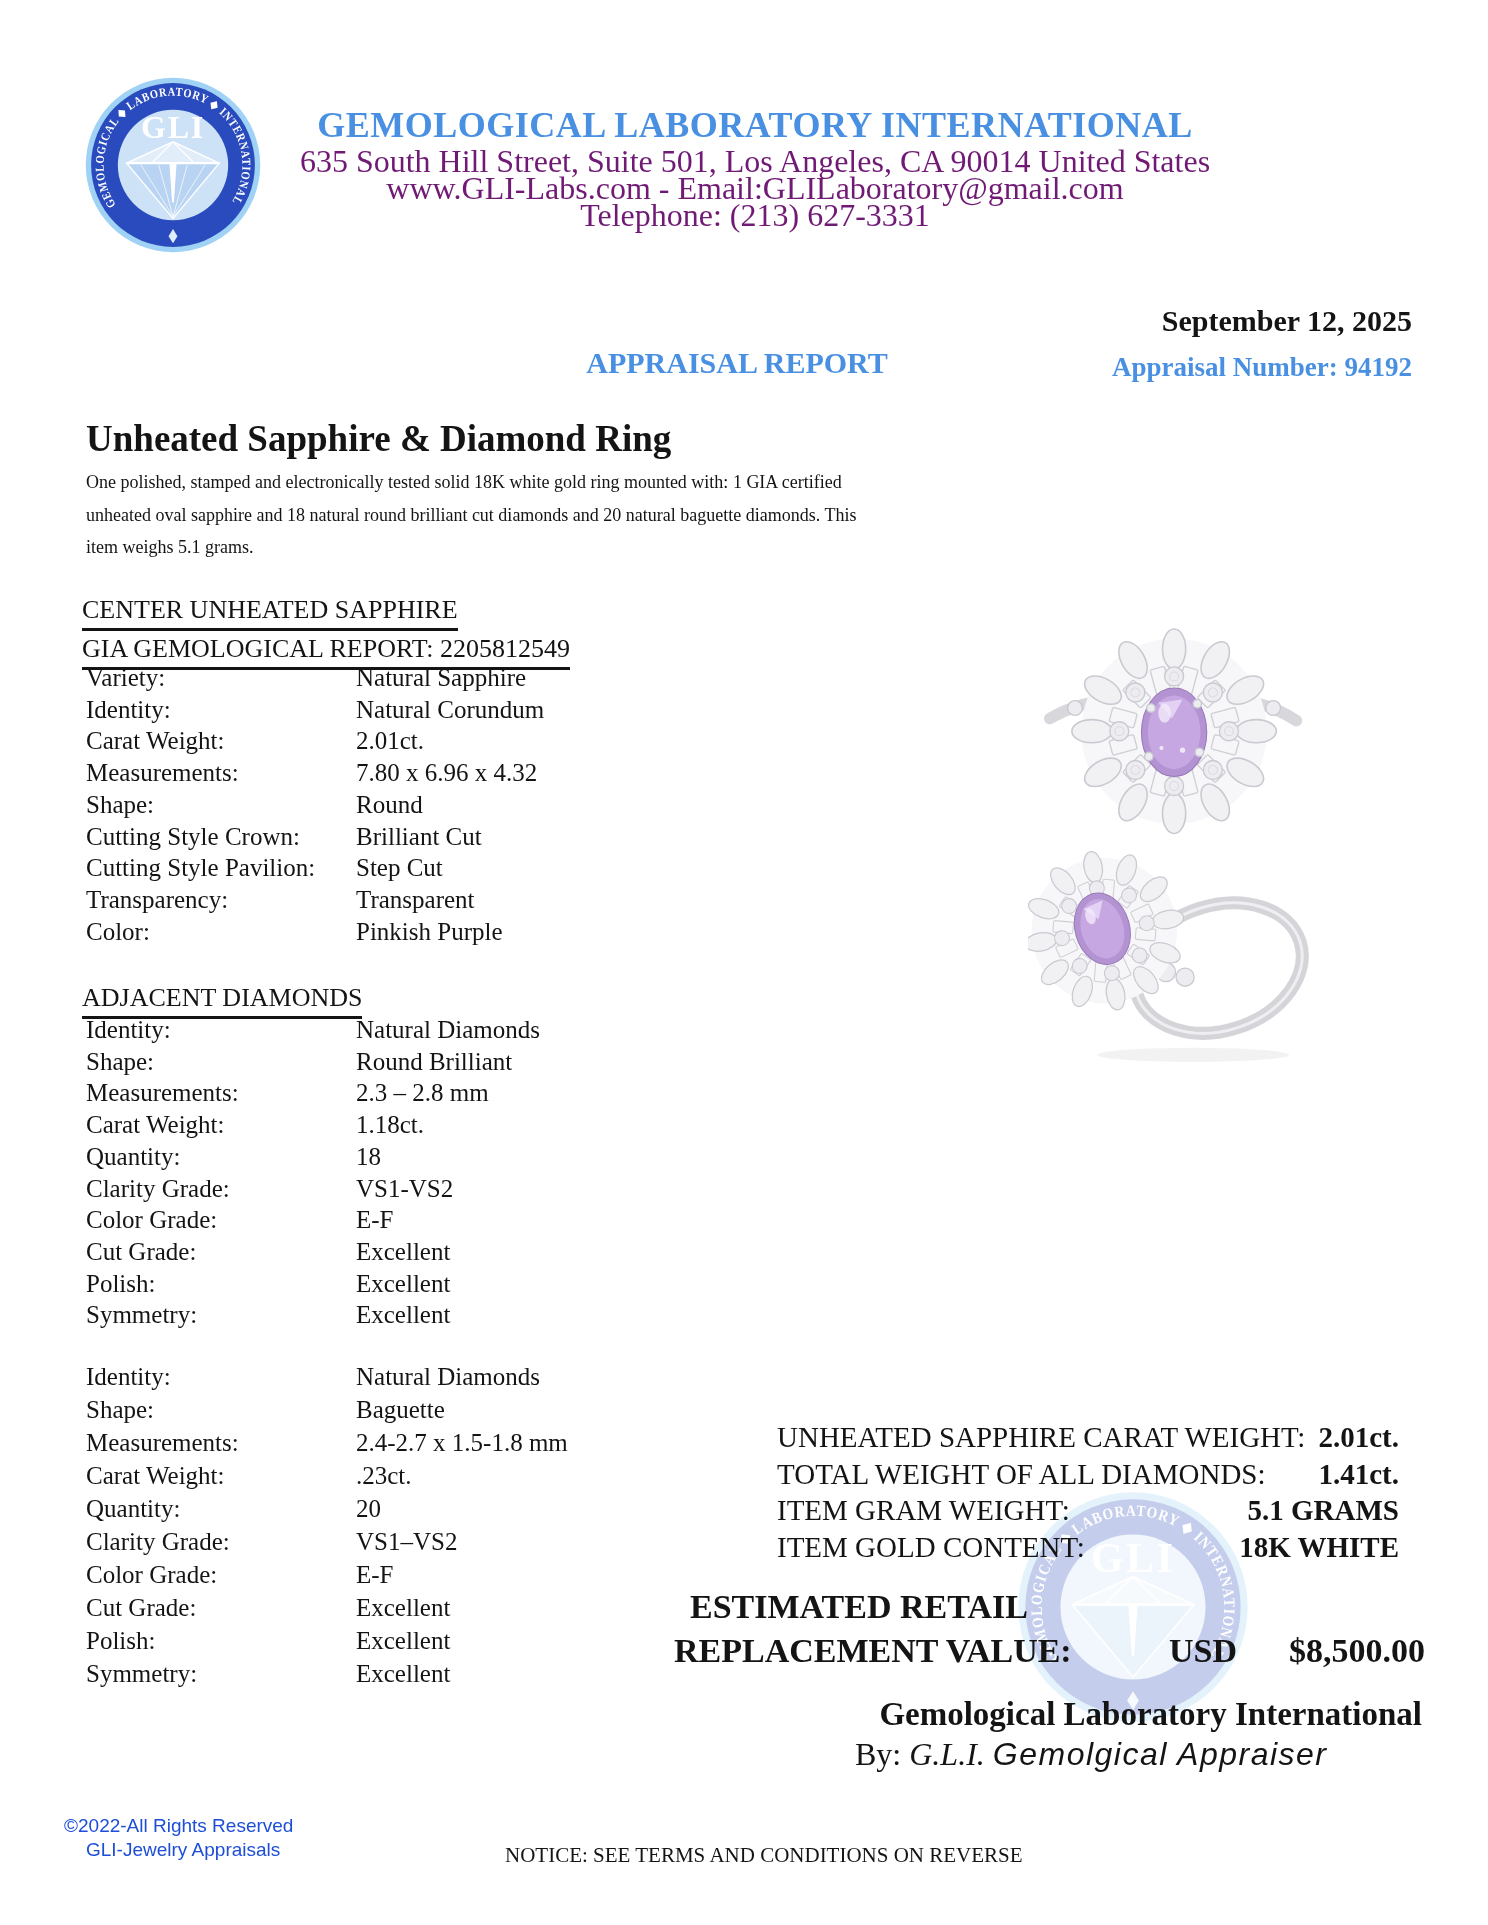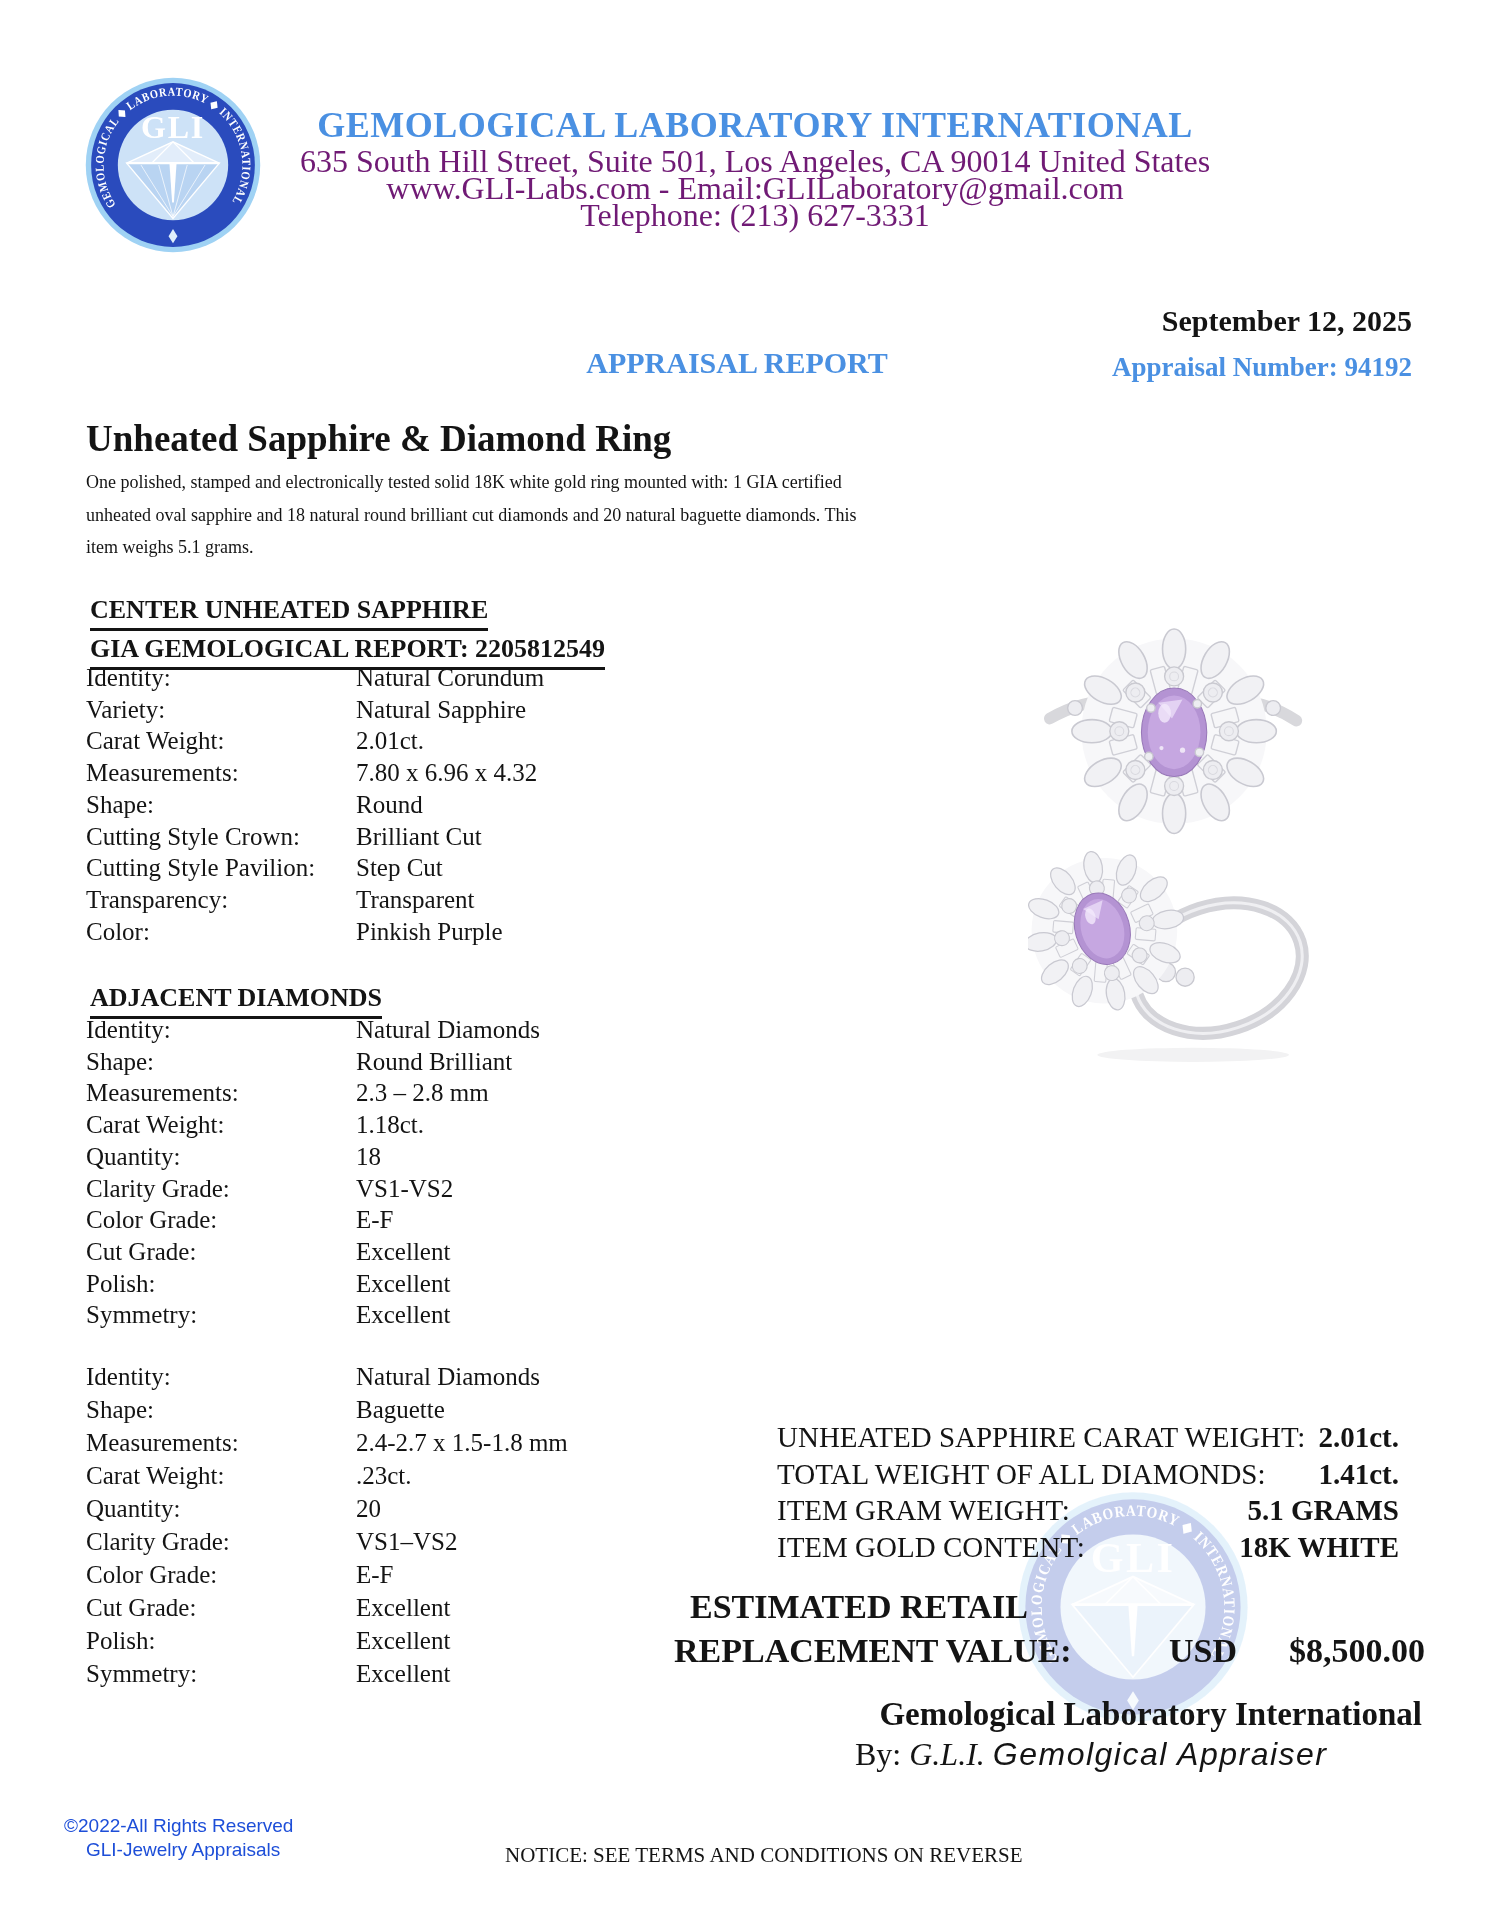--- a/index.html
+++ b/index.html
@@ -14,21 +14,21 @@
 
   .date{position:absolute;right:76px;top:304px;font-size:30px;font-weight:bold;}
   .report-type{position:absolute;left:437px;top:346px;width:600px;text-align:center;
                font-size:30px;font-weight:bold;color:#4a90e2;}
   .appraisal-number{position:absolute;right:76px;top:352px;font-size:27px;font-weight:bold;color:#4a90e2;}
 
   .item-title{position:absolute;left:86px;top:417px;font-size:37px;font-weight:bold;}
   .description{position:absolute;left:86px;top:466px;width:1290px;font-size:18px;line-height:32.5px;}
 
   
-  .sec-head{position:absolute;left:90px;font-size:26px;font-weight:bold;line-height:36px;}
+  .sec-head{position:absolute;left:82px;font-size:26px;font-weight:normal;line-height:36px;}
   .sec-head .ul{display:inline-block;border-bottom:3px solid #141414;padding-bottom:0px;}
   .kv-block{position:absolute;left:86px;font-size:25px;}
   .kv .k{display:inline-block;width:270px;}
   .b1{top:592px;}
   .kvb1{top:662px;line-height:31.7px;}
   .b2{top:980px;}
   .kvb2{top:1014px;line-height:31.7px;}
   .kvb3{top:1360px;line-height:33px;}
 
   
@@ -115,22 +115,22 @@
     <div>One polished, stamped and electronically tested solid 18K white gold ring mounted with: 1 GIA certified</div>
     <div>unheated oval sapphire and 18 natural round brilliant cut diamonds and 20 natural baguette diamonds.  This</div>
     <div>item weighs 5.1 grams.</div>
   </div>
 
   <div class="sec-head b1">
     <div><span class="ul">CENTER UNHEATED SAPPHIRE</span></div>
     <div><span class="ul">GIA GEMOLOGICAL REPORT: 2205812549</span></div>
   </div>
   <div class="kv-block kvb1">
+    <div class="kv"><span class="k">Variety:</span><span class="v">Natural Sapphire</span></div>
     <div class="kv"><span class="k">Identity:</span><span class="v">Natural Corundum</span></div>
-    <div class="kv"><span class="k">Variety:</span><span class="v">Natural Sapphire</span></div>
     <div class="kv"><span class="k">Carat Weight:</span><span class="v">2.01ct.</span></div>
     <div class="kv"><span class="k">Measurements:</span><span class="v">7.80 x 6.96 x 4.32</span></div>
     <div class="kv"><span class="k">Shape:</span><span class="v">Round</span></div>
     <div class="kv"><span class="k">Cutting Style Crown:</span><span class="v">Brilliant Cut</span></div>
     <div class="kv"><span class="k">Cutting Style Pavilion:</span><span class="v">Step Cut</span></div>
     <div class="kv"><span class="k">Transparency:</span><span class="v">Transparent</span></div>
     <div class="kv"><span class="k">Color:</span><span class="v">Pinkish Purple</span></div>
   </div>
 
   <div class="sec-head b2">

